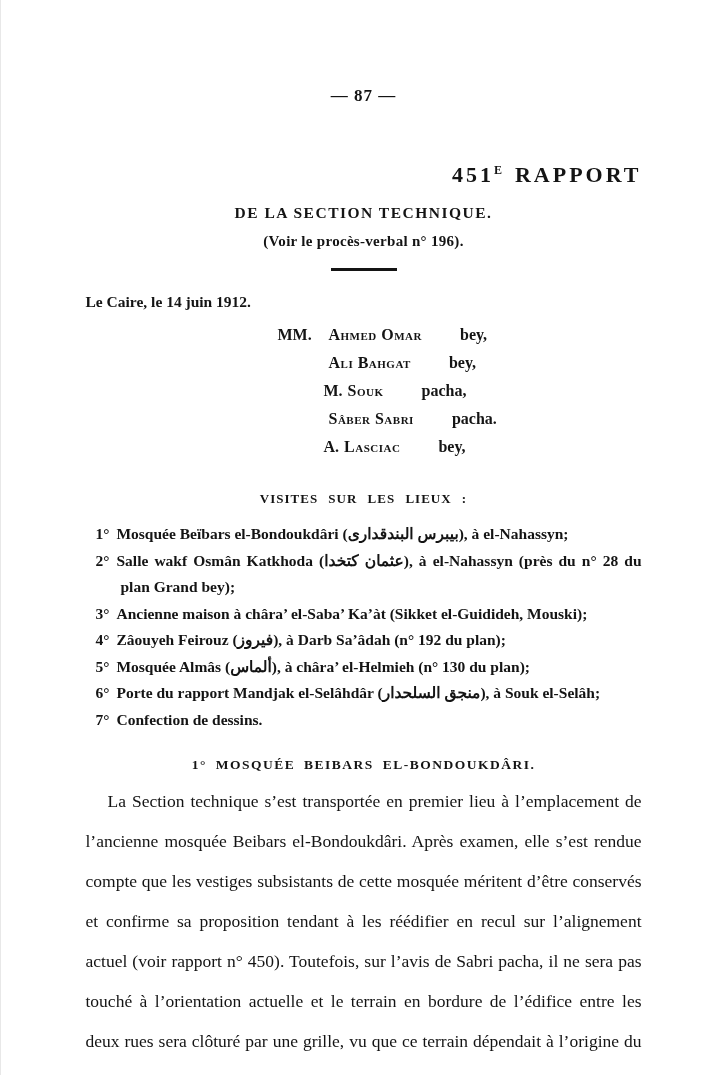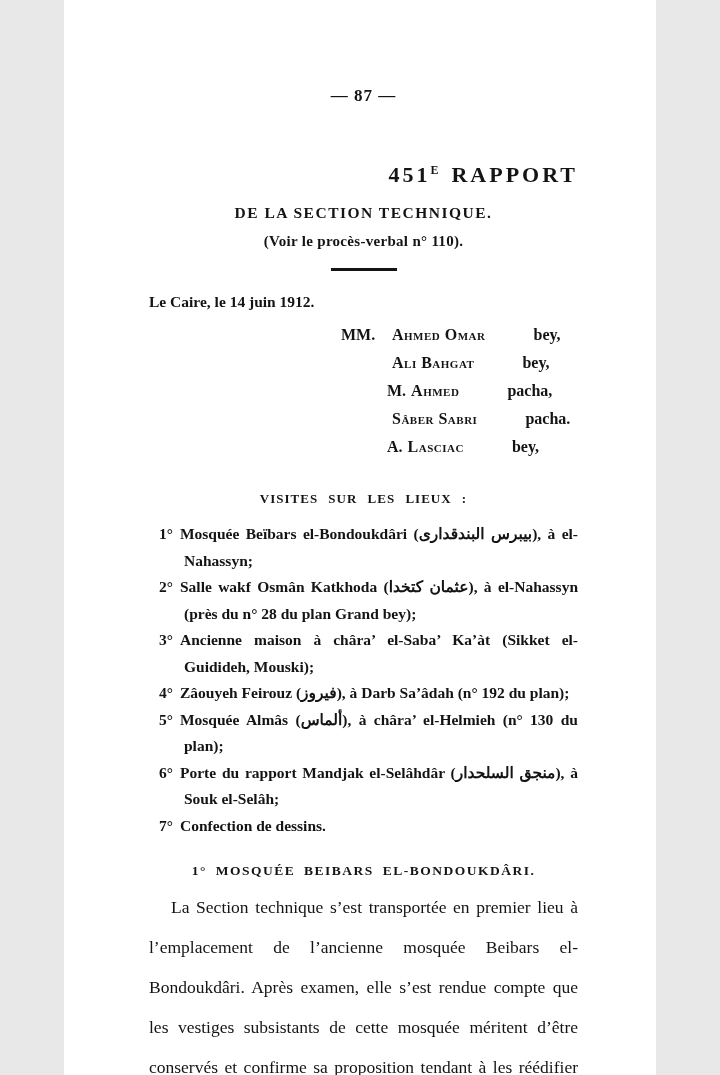--- a/index.html
+++ b/index.html
@@ -1,18 +1,18 @@
 <!DOCTYPE html>
 <html lang="fr"><head>
 <meta charset="utf-8">
 <style>
   html,body { margin:0; padding:0; background:#e8e8e8; }
   .page {
     position:relative;
-    width:592px; height:1075px;
+    width:719px; height:1075px;
     margin:0 auto;
     background:#ffffff;
     color:#141414;
     font-family:"Liberation Serif", "DejaVu Serif", serif;
     overflow:hidden;
     box-sizing:border-box;
   }
   .content { padding:0 78px 0 85px; box-sizing:border-box; }
 
   .page-number {
@@ -43,21 +43,21 @@
   }
   .presents {
     margin-top:22px; padding-left:30px;
     font-size:16.5px; font-weight:600;
   }
   .attendees { margin-top:10px; margin-left:192px; font-size:16px; line-height:28px; font-weight:600; }
   .att-row { display:flex; }
   .mm { width:46px; flex:0 0 46px; }
   .att-pre { margin-right:5px; }
   .sc { font-variant:small-caps; letter-spacing:0.5px;margin-top:44px; }
-  .att-post { margin-left:12px;padding-left:36px; }
+  .att-post { margin-left:2px;padding-left:36px; }
 
   .visites-heading {
     text-align:center; margin-top:30px;
     font-size:13px; font-weight:700; letter-spacing:1px; word-spacing:6px;
   }
   .visites-list {
     list-style:none; margin:14px 0 0 0; padding:0;
     font-size:15.5px; line-height:26.5px; font-weight:600;
   }
   .visites-list li {
@@ -83,39 +83,39 @@
   <div class="content">
 
     <div class="page-number">— 87 —</div>
 
     <div class="title">
       <span>451</span><sup>E</sup><span class="title-rest">RAPPORT</span>
     </div>
 
     <div class="subtitle">DE LA SECTION TECHNIQUE.</div>
 
-    <div class="note">(Voir le procès-verbal n° 110).</div>
+    <div class="note">(Voir le procès-verbal n° 196).</div>
 
     <div class="rule"></div>
 
     <div class="dateline">Le Caire, le 14 juin 1912.</div>
 
 
     <div class="attendees">
       <div class="att-row">
         <span class="mm">MM.</span>
         <span><span class="att-pre"></span><span class="sc">Ahmed Omar</span><span class="att-post">bey,</span></span>
       </div>
       <div class="att-row">
         <span class="mm"></span>
         <span><span class="att-pre"></span><span class="sc">Ali Bahgat</span><span class="att-post">bey,</span></span>
       </div>
       <div class="att-row">
         <span class="mm"></span>
-        <span><span class="att-pre">M.</span><span class="sc">Ahmed</span><span class="att-post">pacha,</span></span>
+        <span><span class="att-pre">M.</span><span class="sc">Souk</span><span class="att-post">pacha,</span></span>
       </div>
       <div class="att-row">
         <span class="mm"></span>
         <span><span class="att-pre"></span><span class="sc">Sâber Sabri</span><span class="att-post">pacha.</span></span>
       </div>
       <div class="att-row">
         <span class="mm"></span>
         <span><span class="att-pre">A.</span><span class="sc">Lasciac</span><span class="att-post">bey,</span></span>
       </div>
     </div>

